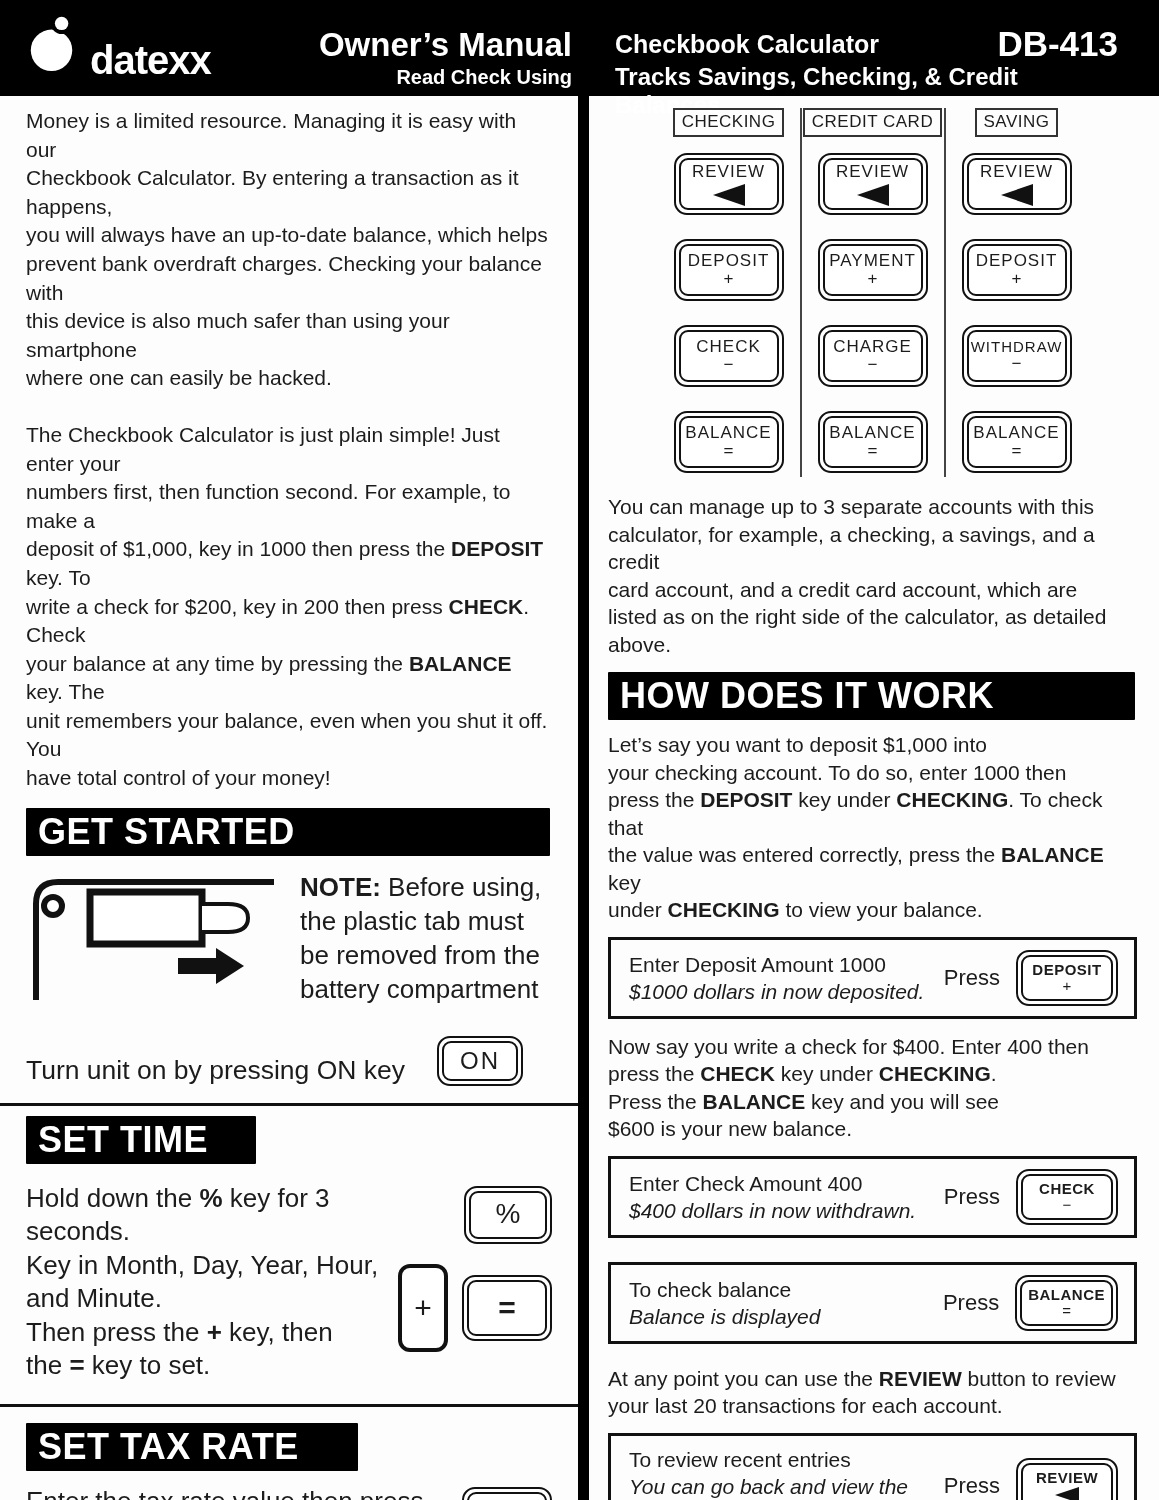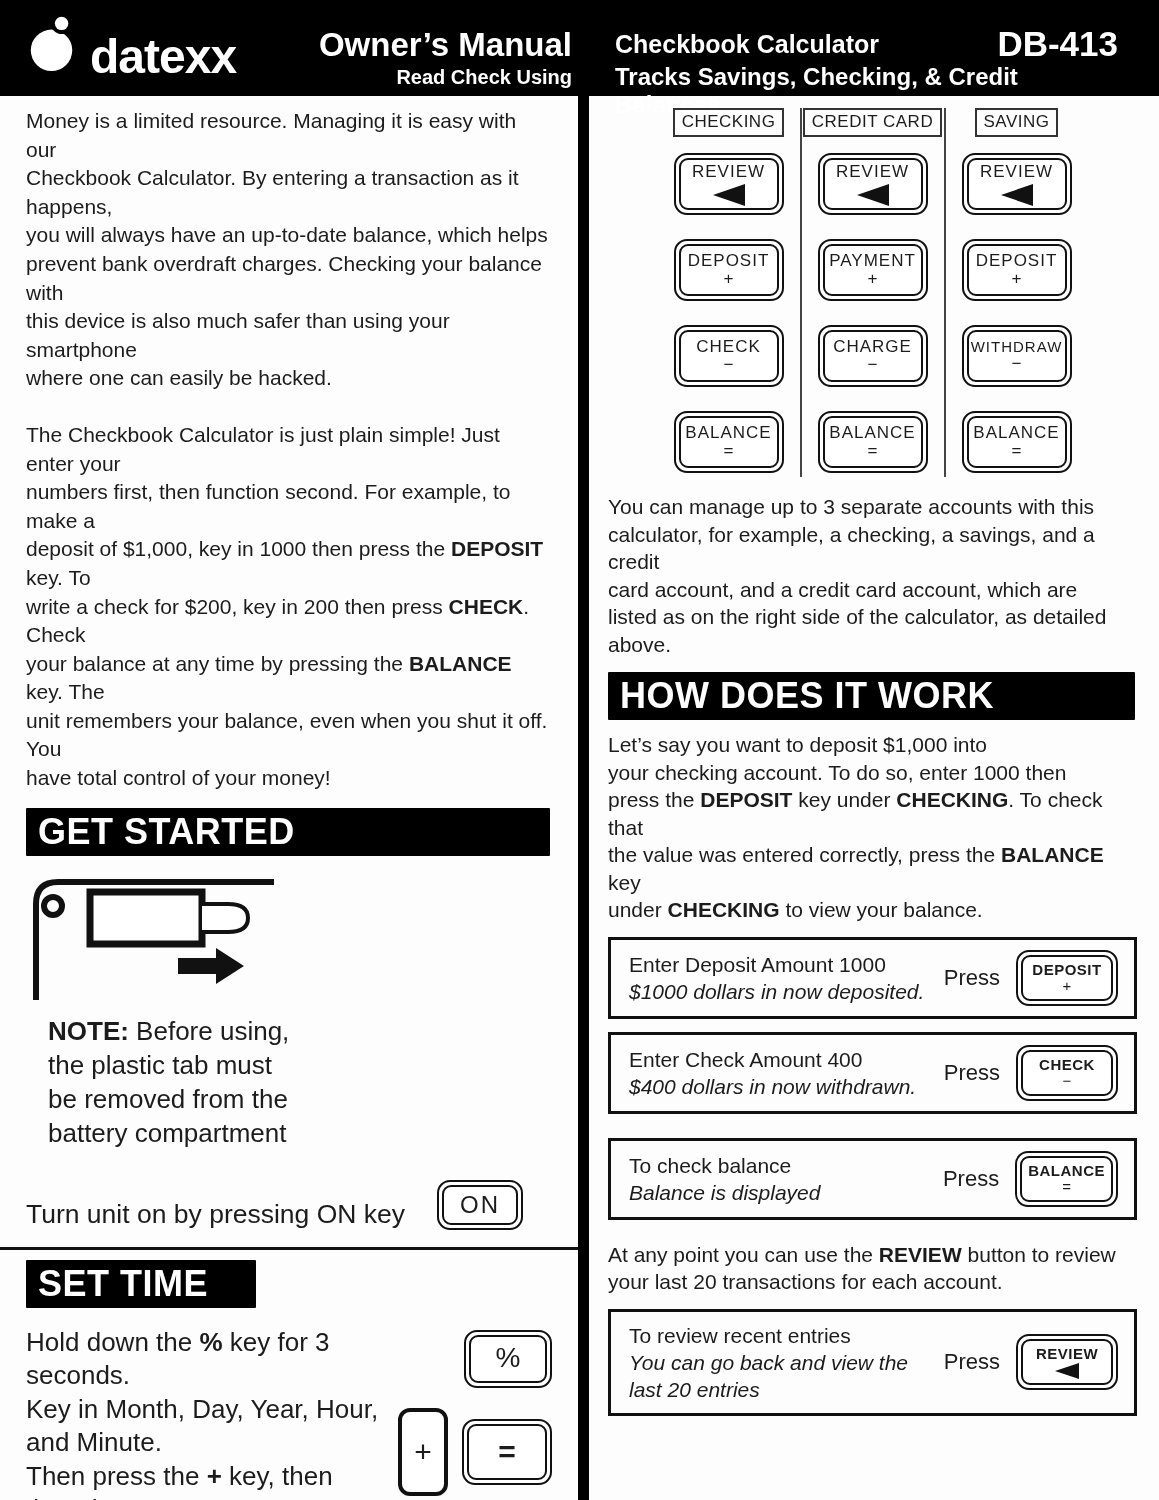--- a/index.html
+++ b/index.html
@@ -8,21 +8,21 @@
     position:relative; width:1159px; height:1500px; margin:0 auto;
     background:#fdfdfd; color:#1c1c1c; overflow:hidden;
     font-family:"Liberation Sans", sans-serif;
   }
   .b { font-weight:bold; }
   .rich { white-space:pre-line; }
 
   
   .topbar { position:absolute; left:0; top:0; width:1159px; height:96px; background:#000; color:#fff; }
   .brand { position:absolute; left:28px; top:12px; display:flex; align-items:flex-end; gap:6px; }
-  .brand-text { font-weight:bold; font-size:48px; line-height:0.9; letter-spacing:-1px; }
+  .brand-text { font-weight:bold; font-size:40px; line-height:0.9; letter-spacing:-1px; }
   .manual-block { position:absolute; left:290px; top:26px; width:282px; text-align:right; }
   .manual-title { font-weight:bold; font-size:33px; letter-spacing:0; }
   .manual-sub { font-weight:bold; font-size:20px; margin-top:2px; }
   .product-block { position:absolute; left:615px; top:30px; width:500px; }
   .product-title { font-weight:bold; font-size:25px; }
   .product-sub { font-weight:bold; font-size:24px; margin-top:4px; letter-spacing:0; }
   .model { position:absolute; right:41px; top:24px; font-weight:bold; font-size:35px; }
 
   
   .divider { position:absolute; left:578px; top:96px; width:11px; height:1404px; background:#000; }
@@ -44,21 +44,21 @@
   }
   .key-label { font-size:17px; letter-spacing:1px; line-height:1.15; white-space:nowrap; }
   .key-sym { font-size:17px; line-height:1.1; }
   .tri-left { width:0; height:0; border-top:11px solid transparent; border-bottom:11px solid transparent; border-right:32px solid #111; margin-top:2px; }
   .tri-left.small { border-top-width:8px; border-bottom-width:8px; border-right-width:24px; margin-top:1px; }
 
   
   .leftcol { position:absolute; left:0; top:96px; width:578px; padding:11px 26px 0 26px; }
   .para { font-size:21px; line-height:28.6px; }
   .leftcol .banner.full { width:524px; }
-  .figure-row { display:flex; margin-top:6px;flex-direction:column; }
+  .figure-row { display:flex; margin-top:6px; }
   .note-text { font-size:26px; line-height:34px; margin-left:22px; margin-top:8px; }
   .turnon-row { display:flex; align-items:flex-end; margin-top:30px; }
   .turnon-text { font-size:26.5px; }
   .key.on-key { margin-left:32px; }
   .key.on-key .key-in { width:76px; height:40px; }
   .key.on-key .key-label { font-size:24px; letter-spacing:2px; }
 
   .settime-row { display:flex; margin-top:18px; }
   .bigtext { font-size:26px; line-height:33.5px; }
   .settime-keys { margin-left:auto; display:flex; flex-direction:column; align-items:flex-end; gap:20px; margin-top:4px; }
@@ -337,20 +337,24 @@
         <span class="press-label">Press</span>
         <span class="key">
             <span class="key-in">
               <span class="key-label">DEPOSIT</span>
               <span class="key-sym">+</span>
             </span>
           </span>
       </div>
     </div>
 
+    <div class="rpara rich" style="margin-top:14px"><span>Now say you write a check for $400.  Enter 400 then
+press the </span><span class="b">CHECK</span><span> key under </span><span class="b">CHECKING</span><span>.
+Press the </span><span class="b">BALANCE</span><span> key and you will see
+$600 is your new balance.</span></div>
 
     <div class="exbox">
       <div class="exlines">
         <div>Enter Check Amount 400</div>
         <div class="exline2">$400 dollars in now withdrawn.</div>
       </div>
       <div class="express">
         <span class="press-label">Press</span>
         <span class="key">
             <span class="key-in">

